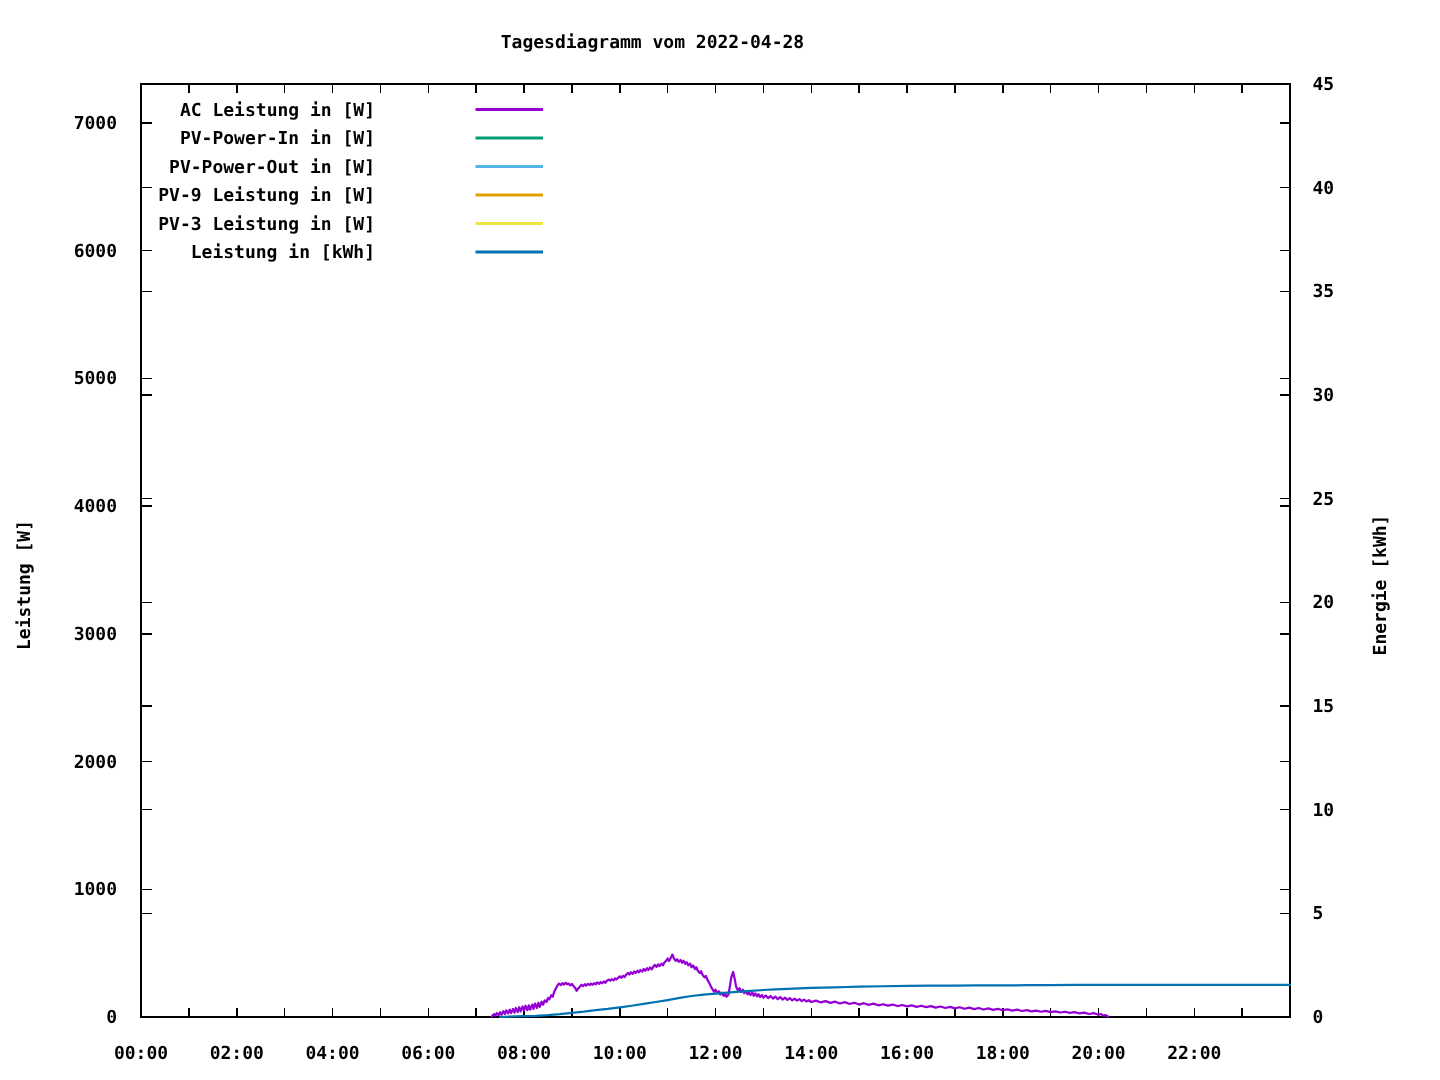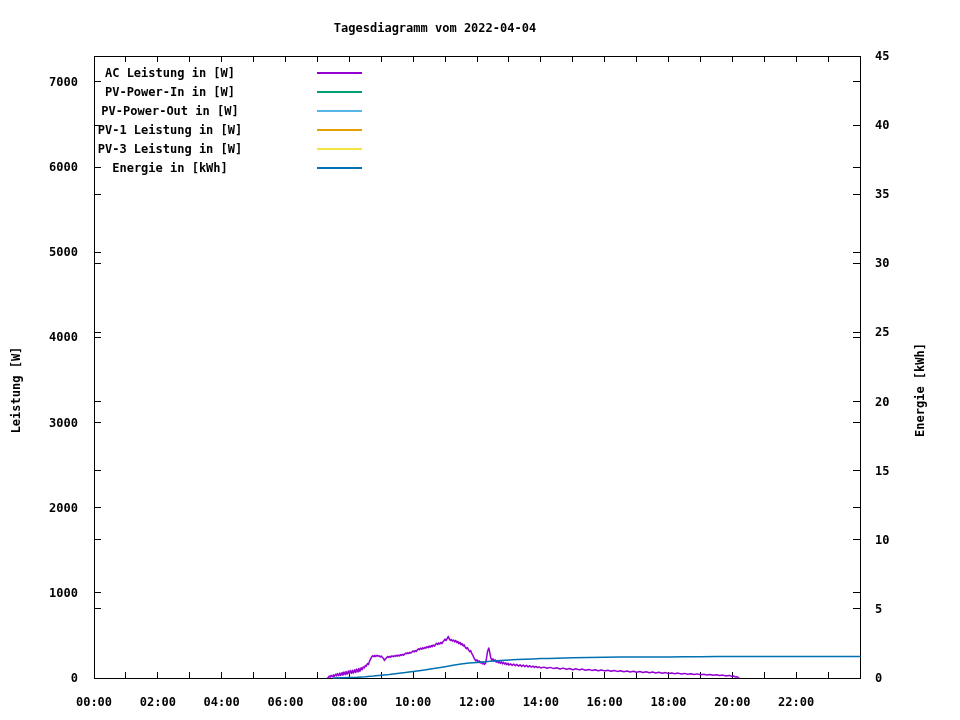--- a/index.html
+++ b/index.html
@@ -8,21 +8,21 @@
     font-family:"DejaVu Sans Mono","Liberation Mono",monospace;
     font-weight:bold;font-size:12px;color:#000;
   }
   .screen svg{position:absolute;left:0;top:0;}
   .chart-title{position:absolute;left:0;top:21px;width:870px;text-align:center;letter-spacing:0;}
   .ylabel{position:absolute;left:-83px;top:382px;width:200px;height:16px;text-align:center;
     transform:rotate(-90deg);transform-origin:center center;}
   .y2label{position:absolute;left:821px;top:382px;width:200px;height:16px;text-align:center;
     transform:rotate(-90deg);transform-origin:center center;}
   .legend-row{position:absolute;left:0;width:420px;height:13px;line-height:13px;}
-  .legend-label{position:absolute;left:90px;width:160px;text-align:center;display:block;}
+  .legend-label{position:absolute;left:90px;width:160px;text-align:right;display:block;}
   .legend-swatch{position:absolute;left:317px;top:5px;width:45px;height:2px;display:block;}
 </style>
 </head>
 <body>
 
 <div class="screen">
 
   <svg id="plot" width="960" height="720" xmlns="http://www.w3.org/2000/svg">
       <rect x="94" y="56" width="766" height="622" fill="none" stroke="#000" stroke-width="1" shape-rendering="crispEdges"></rect>
       <line x1="94" y1="678" x2="94" y2="672" stroke="#000" stroke-width="1" shape-rendering="crispEdges"></line>
@@ -138,45 +138,45 @@
       <line x1="860" y1="125.11111111111109" x2="853" y2="125.11111111111109" stroke="#000" stroke-width="1" shape-rendering="crispEdges"></line>
       <line x1="94" y1="125.11111111111109" x2="101" y2="125.11111111111109" stroke="#000" stroke-width="1" shape-rendering="crispEdges"></line>
       <text x="875" y="129.1111111111111" text-anchor="start" fill="#000" font-family="&quot;DejaVu Sans Mono&quot;,&quot;Liberation Mono&quot;,monospace" font-size="12" font-weight="bold">40</text>
       <line x1="860" y1="56" x2="853" y2="56" stroke="#000" stroke-width="1" shape-rendering="crispEdges"></line>
       <line x1="94" y1="56" x2="101" y2="56" stroke="#000" stroke-width="1" shape-rendering="crispEdges"></line>
       <text x="875" y="60" text-anchor="start" fill="#000" font-family="&quot;DejaVu Sans Mono&quot;,&quot;Liberation Mono&quot;,monospace" font-size="12" font-weight="bold">45</text>
       <polyline points="327.9,677.7 329.2,676.1 330.2,677.1 331.1,675.4 332.4,676.8 333.4,674.8 334.3,676.5 335.6,674.2 336.6,676.0 337.5,673.6 338.8,675.6 339.8,673.1 340.7,675.4 342.0,672.6 343.0,675.1 343.9,672.0 345.2,674.6 346.1,671.5 347.1,674.3 348.4,671.0 349.3,673.7 350.3,670.5 351.6,673.4 352.5,670.2 353.5,673.1 354.8,669.7 355.7,672.6 356.7,669.1 358.0,672.0 358.9,668.5 359.9,671.2 361.1,667.8 362.1,669.8 363.1,666.9 364.3,668.0 365.3,665.4 366.2,666.2 367.5,663.5 368.5,664.5 369.4,661.4 370.7,658.8 371.7,656.9 372.6,655.7 373.9,656.7 374.9,655.4 375.8,656.4 377.1,655.2 378.1,656.2 379.0,655.7 380.3,656.9 381.3,656.0 382.2,657.2 383.5,658.6 384.4,660.5 385.4,659.1 386.7,657.6 387.6,656.5 388.6,657.4 389.9,656.2 390.8,657.1 391.8,655.9 393.1,656.7 394.0,655.7 395.0,656.5 396.3,655.4 397.2,656.2 398.2,655.0 399.4,655.9 400.4,654.7 401.4,655.5 402.6,654.3 403.6,655.2 404.5,654.0 405.8,653.1 406.8,653.8 407.7,652.8 409.0,653.5 410.0,652.3 410.9,653.0 412.2,651.8 413.2,650.9 414.1,651.9 415.4,650.6 416.4,651.4 417.3,649.9 418.6,648.7 419.6,649.7 420.5,648.2 421.8,649.2 422.7,647.7 423.7,648.7 425.0,647.2 425.9,648.2 426.9,646.7 428.2,647.7 429.1,646.0 430.1,647.2 431.4,645.5 432.3,646.7 433.3,645.0 434.6,646.2 435.5,644.5 436.5,643.3 437.7,644.6 438.7,642.9 439.7,644.1 440.9,642.4 441.9,643.6 442.8,641.9 444.1,640.5 445.1,639.0 446.0,640.7 447.3,638.3 448.3,636.4 449.2,638.7 450.5,640.5 451.5,639.5 452.4,641.2 453.7,640.0 454.7,641.9 455.6,640.5 456.9,642.6 457.8,641.4 458.8,643.6 460.1,642.4 461.0,644.8 462.0,643.6 463.3,646.0 464.2,644.8 465.2,647.2 466.5,648.7 467.4,647.5 468.4,649.9 469.7,651.6 470.6,650.6 471.6,653.1 472.9,655.4 473.8,657.4 474.8,659.3 476.0,661.0 477.0,659.8 478.0,662.0 479.2,660.8 480.2,663.0 481.1,661.7 482.4,663.9 483.4,662.5 484.3,664.5 485.6,663.2 486.6,657.7 487.5,651.6 488.8,648.0 489.8,652.6 490.7,657.6 492.0,660.3 493.0,658.8 493.9,661.3 495.2,659.8 496.2,662.2 497.1,660.6 498.4,662.8 499.3,661.3 500.3,663.4 501.6,661.8 502.5,663.9 503.5,662.3 504.8,664.2 505.7,662.8 506.7,664.7 508.0,663.4 508.9,665.1 510.5,663.7 512.1,665.4 513.7,664.0 515.3,665.7 516.9,664.4 518.5,666.1 520.1,664.7 521.7,666.4 523.3,665.1 524.9,666.6 526.5,665.4 528.1,666.9 529.7,665.7 531.3,667.1 532.9,666.1 534.5,667.4 536.0,666.4 537.6,667.6 539.2,666.8 540.8,668.0 544.0,667.1 547.2,668.3 550.4,667.4 553.6,668.6 556.8,667.8 560.0,669.0 563.2,668.1 566.4,669.3 569.6,668.5 572.8,669.7 575.9,668.8 579.1,669.9 582.3,669.1 585.5,670.2 588.7,669.5 591.9,670.4 595.1,669.7 598.3,670.7 601.5,670.0 604.7,670.9 607.9,670.3 611.0,671.2 614.2,670.5 617.4,671.4 620.6,670.8 623.8,671.7 627.0,671.0 630.2,672.0 633.4,671.3 636.6,672.2 639.8,671.5 643.0,672.5 646.2,671.8 649.4,672.7 652.5,672.0 655.7,673.0 658.9,672.3 662.1,673.2 665.3,672.6 668.5,673.5 671.7,672.9 674.9,673.7 678.1,673.1 681.3,674.0 684.5,673.4 687.6,674.3 690.8,673.7 694.0,674.5 697.2,673.9 700.4,674.8 703.6,674.3 706.8,675.0 710.0,674.5 713.2,675.3 716.4,674.8 719.6,675.6 722.8,675.1 726.0,676.0 729.1,675.4 732.3,676.5 733.9,676.0 735.5,677.1 737.1,676.8 738.7,677.6" fill="none" stroke="#9400D3" stroke-width="1.5" stroke-linejoin="round" stroke-linecap="round"></polyline>
       <polyline points="333.4,678.0 349.3,677.4 357.3,677.2 365.3,676.8 373.3,676.1 381.3,675.2 389.2,674.4 397.2,673.4 405.2,672.6 413.2,671.6 421.1,670.5 429.1,669.3 437.1,668.0 445.1,666.7 453.1,665.3 461.0,664.0 469.0,663.1 477.0,662.4 485.0,661.7 493.0,661.1 500.9,660.6 508.9,660.0 516.9,659.6 524.9,659.2 532.9,658.9 540.8,658.6 548.8,658.4 556.8,658.2 564.8,658.0 572.8,657.8 588.7,657.5 604.7,657.3 620.6,657.1 636.6,657.0 652.5,656.9 668.5,656.9 684.5,656.8 700.4,656.7 716.4,656.6 732.3,656.6 764.3,656.6 796.2,656.6 828.1,656.6 860.0,656.6" fill="none" stroke="#0072B2" stroke-width="1.5" stroke-linejoin="round" stroke-linecap="round"></polyline>
     </svg>
 
-  <div class="chart-title">Tagesdiagramm vom 2022-04-04</div>
+  <div class="chart-title">Tagesdiagramm vom 2022-04-28</div>
 
   <div class="ylabel">Leistung [W]</div>
   <div class="y2label">Energie [kWh]</div>
 
   <div class="legend">
     <div class="legend-row" style="top:67px">
       <span class="legend-label">AC Leistung in [W]</span>
       <span class="legend-swatch" style="background-color: rgb(148, 0, 211);"></span>
     </div>
     <div class="legend-row" style="top:86px">
       <span class="legend-label">PV-Power-In in [W]</span>
       <span class="legend-swatch" style="background-color: rgb(0, 158, 115);"></span>
     </div>
     <div class="legend-row" style="top:105px">
       <span class="legend-label">PV-Power-Out in [W]</span>
       <span class="legend-swatch" style="background-color: rgb(86, 180, 233);"></span>
     </div>
     <div class="legend-row" style="top:124px">
-      <span class="legend-label">PV-1 Leistung in [W]</span>
+      <span class="legend-label">PV-9 Leistung in [W]</span>
       <span class="legend-swatch" style="background-color: rgb(230, 159, 0);"></span>
     </div>
     <div class="legend-row" style="top:143px">
       <span class="legend-label">PV-3 Leistung in [W]</span>
       <span class="legend-swatch" style="background-color: rgb(240, 228, 66);"></span>
     </div>
     <div class="legend-row" style="top:162px">
-      <span class="legend-label">Energie in [kWh]</span>
+      <span class="legend-label">Leistung in [kWh]</span>
       <span class="legend-swatch" style="background-color: rgb(0, 114, 178);"></span>
     </div>
   </div>
 
 </div>
 
 </body></html>

